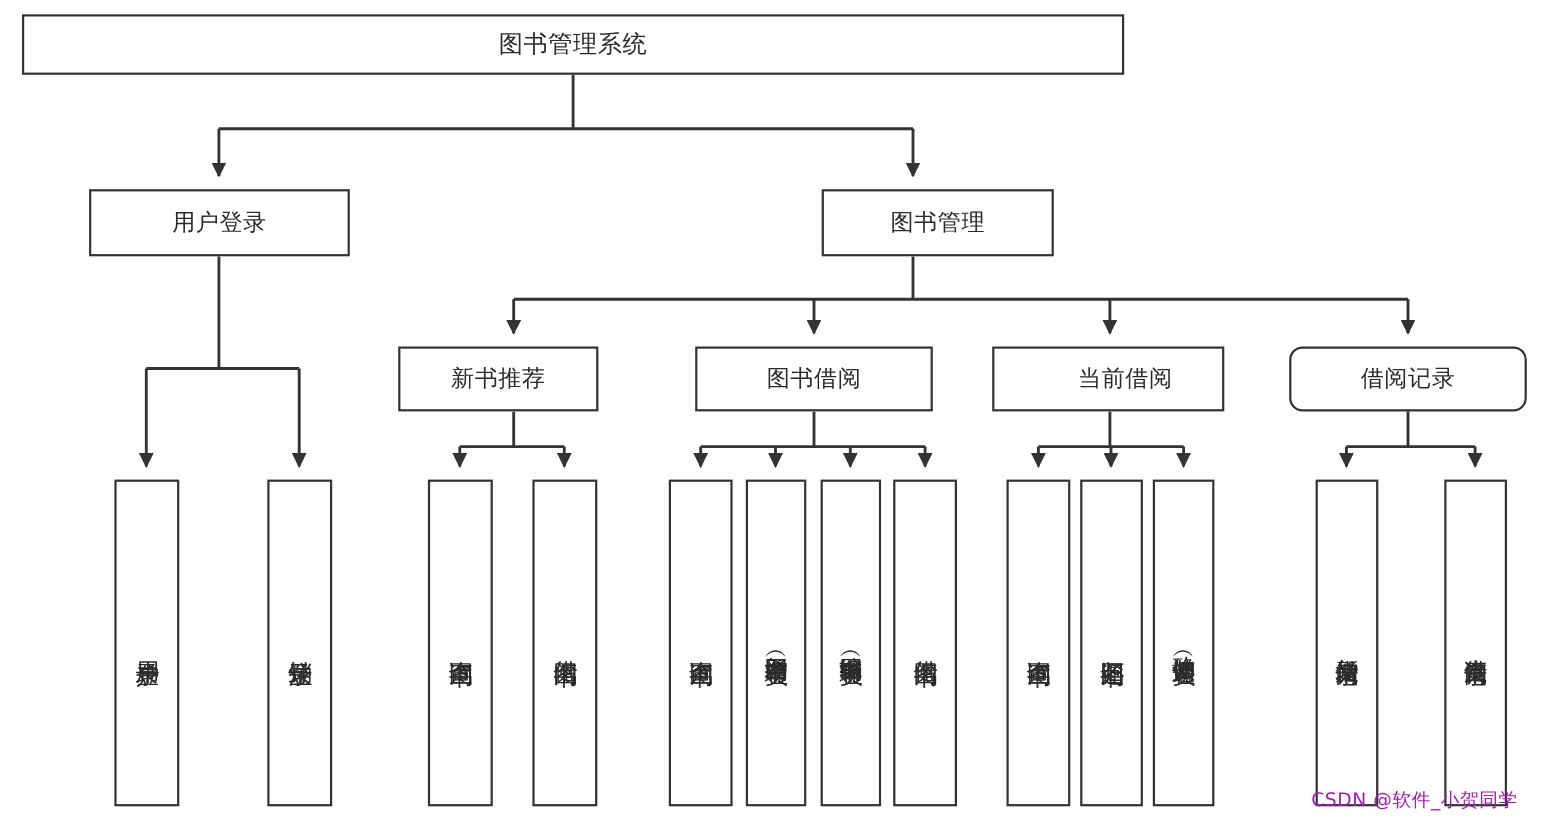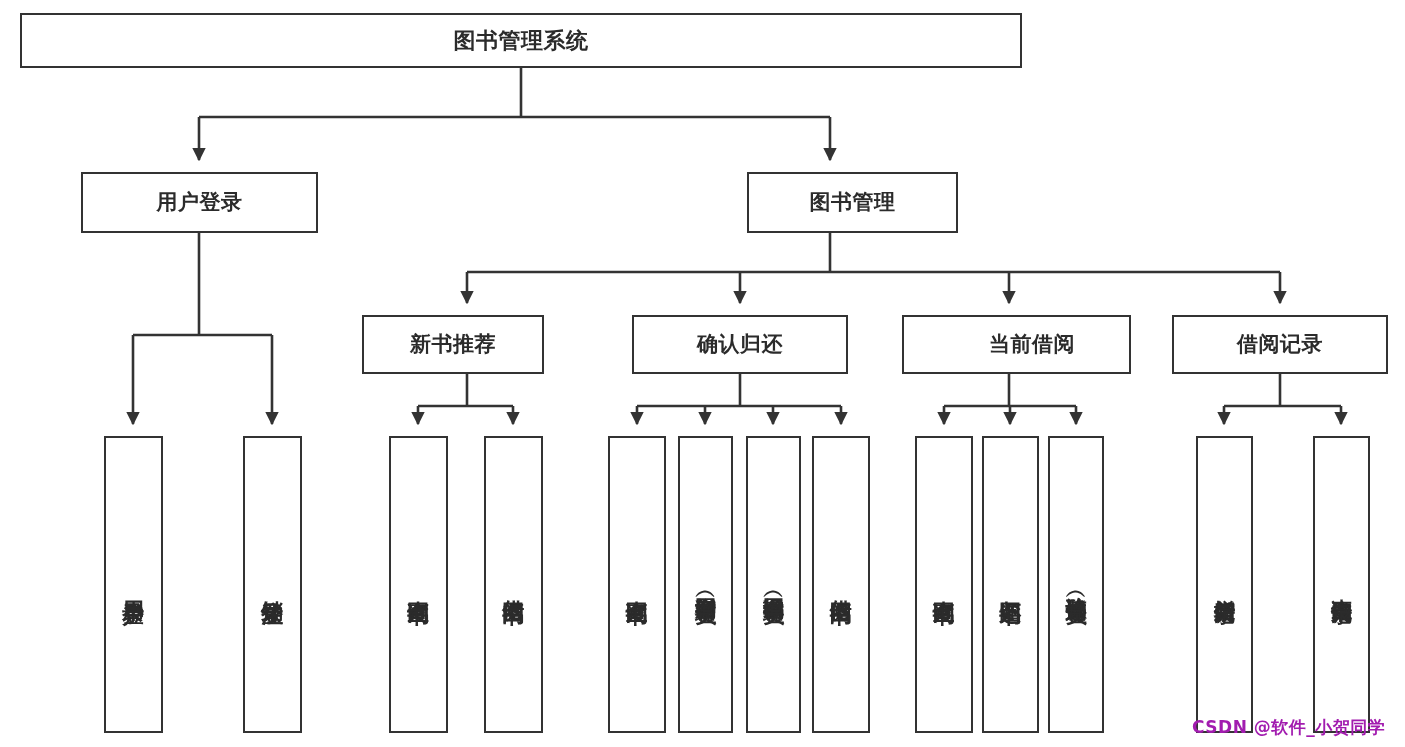--- a/index.html
+++ b/index.html
@@ -10,21 +10,20 @@
   }
   body {
     font-family: "DejaVu Sans", "Liberation Sans", sans-serif;
   }
   #canvas {
     position: relative;
     width: 1405px;
     height: 747px;
     background: #ffffff;
     overflow: hidden;
-    font-weight: bold;
   }
   #edges {
     position: absolute;
     left: 0;
     top: 0;
     width: 1405px;
     height: 747px;
     pointer-events: none;
   }
   .node {
@@ -139,26 +138,26 @@
     <span class="label">用户登录</span>
   </div>
   <div class="node horiz" style="left:712px;top:172px;width:211px;height:61px;margin-left:35px;">
     <span class="label">图书管理</span>
   </div>
 
   <div class="node horiz" style="left:362px;top:315px;width:182px;height:59px;">
     <span class="label">新书推荐</span>
   </div>
   <div class="node horiz" style="left:632px;top:315px;width:216px;height:59px;">
-    <span class="label">确认归还</span>
-  </div>
-  <div class="node horiz" style="left:902px;top:315px;width:229px;height:59px;padding-left:31px;">
+    <span class="label">图书借阅</span>
+  </div>
+  <div class="node horiz" style="left:902px;top:315px;width:211px;height:59px;padding-left:31px;">
     <span class="label">当前借阅</span>
   </div>
-  <div class="node horiz" style="left:1172px;top:315px;width:216px;height:59px;">
+  <div class="node horiz" style="left:1172px;top:315px;width:216px;height:59px;border-radius:12px;">
     <span class="label">借阅记录</span>
   </div>
 
   <div class="node vert" style="left:104px;top:436px;width:59px;height:297px;">
     <span class="label">用户登录</span>
   </div>
   <div class="node vert" style="left:243px;top:436px;width:59px;height:297px;">
     <span class="label">注销登录</span>
   </div>
 

